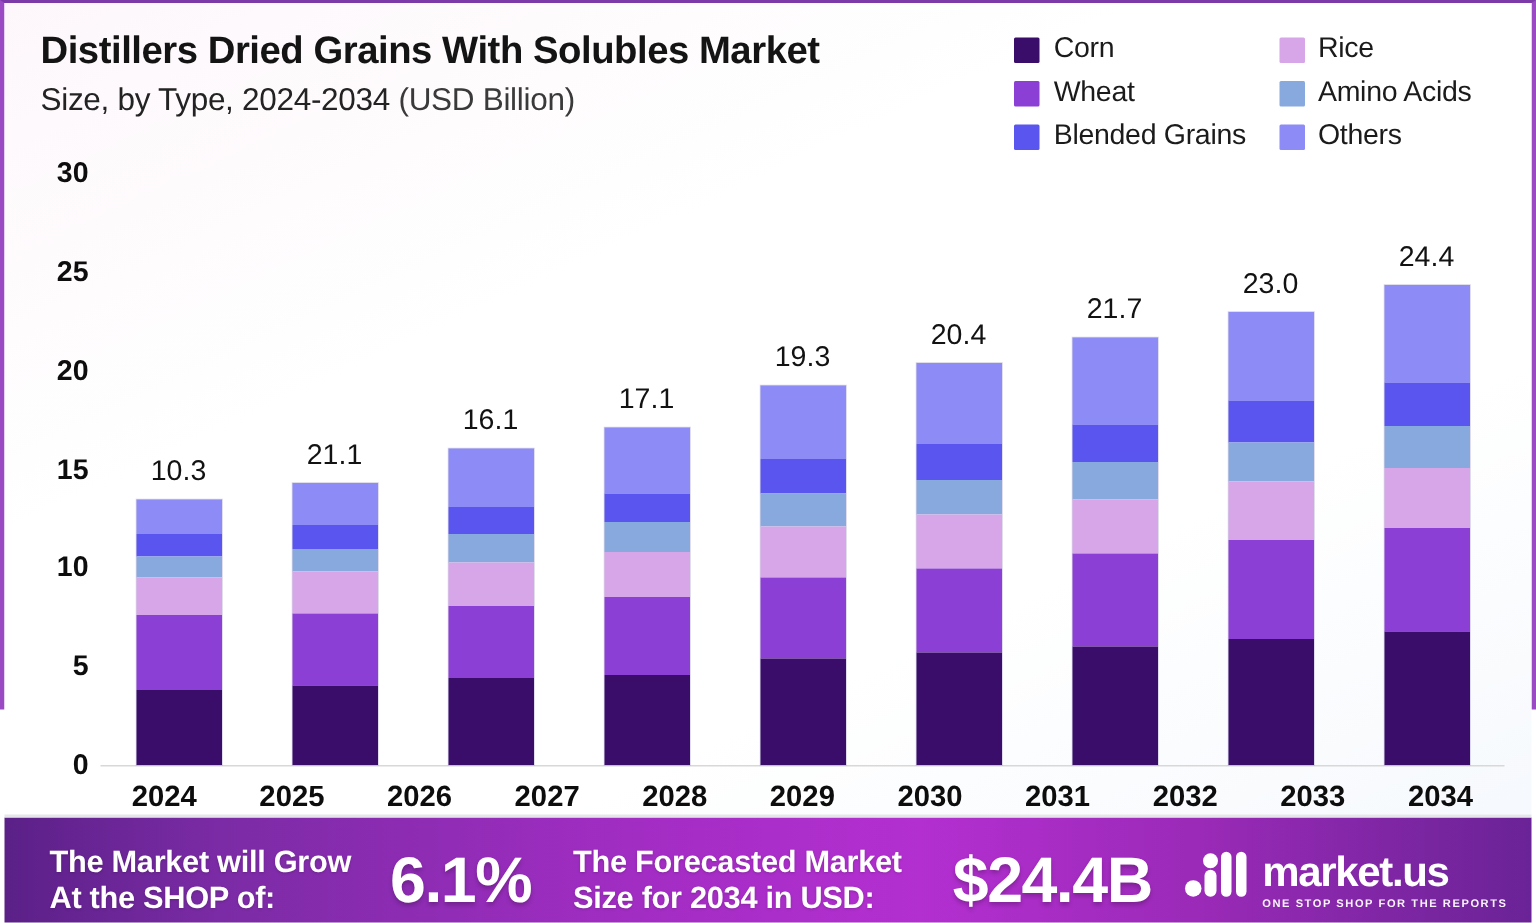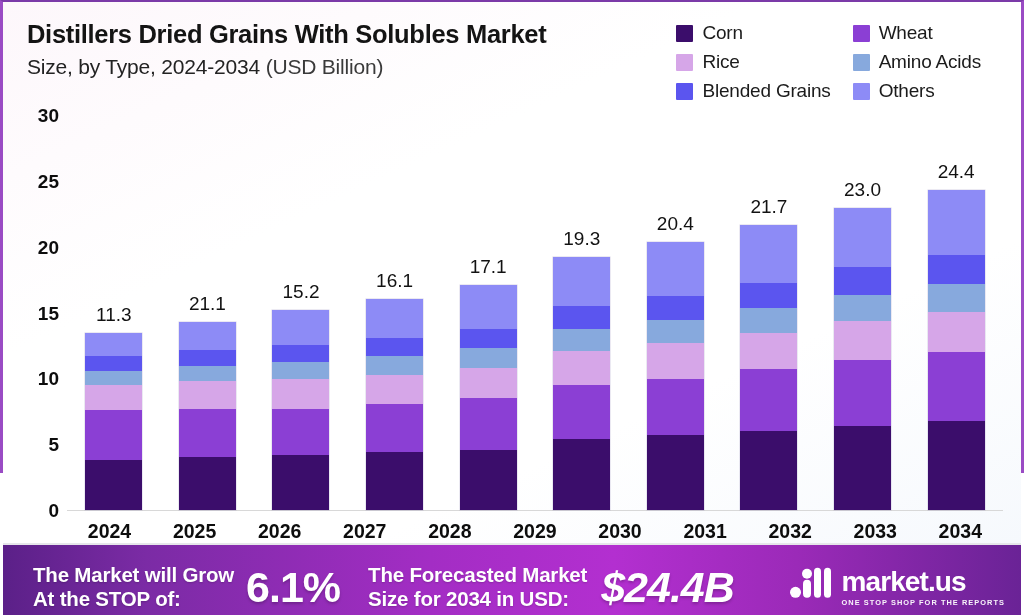--- a/index.html
+++ b/index.html
@@ -205,23 +205,23 @@
   .banner-stat {
     color: #ffffff;
     font-size: 43px;
     font-weight: bold;
     letter-spacing: -1px;
     text-shadow: 0 2px 3px rgba(0,0,0,0.22);
     white-space: nowrap;
   }
 
   .cell-cagr      { margin-left: 30px; }
-  .cell-cagr-val  { margin-left: 12px; }
+  .cell-cagr-val  { margin-left: 26px; }
   .cell-forecast  { margin-left: 28px; }
-  .cell-forecast-val { margin-left: 14px; font-style: italic; }
+  .cell-forecast-val { margin-left: 34px; }
 
   
   .logo {
     position: absolute;
     right: 16px;
     top: 50%;
     transform: translateY(-50%);
     display: flex;
     align-items: flex-start;
     gap: 9px;
@@ -278,26 +278,26 @@
           <span class="unit">(USD Billion)</span>
         </div>
       </div>
 
       <div class="legend" id="legend">
           <div class="legend-item">
             <span class="legend-swatch" style="background: rgb(59, 13, 107);"></span>
             <span class="legend-label">Corn</span>
           </div>
           <div class="legend-item">
+            <span class="legend-swatch" style="background: rgb(214, 166, 232);"></span>
+            <span class="legend-label">Rice</span>
+          </div>
+          <div class="legend-item">
             <span class="legend-swatch" style="background: rgb(139, 63, 212);"></span>
             <span class="legend-label">Wheat</span>
-          </div>
-          <div class="legend-item">
-            <span class="legend-swatch" style="background: rgb(214, 166, 232);"></span>
-            <span class="legend-label">Rice</span>
           </div>
           <div class="legend-item">
             <span class="legend-swatch" style="background: rgb(135, 169, 221);"></span>
             <span class="legend-label">Amino Acids</span>
           </div>
           <div class="legend-item">
             <span class="legend-swatch" style="background: rgb(91, 85, 239);"></span>
             <span class="legend-label">Blended Grains</span>
           </div>
           <div class="legend-item">
@@ -320,43 +320,32 @@
       <div class="plot-area">
         <div class="bars" id="bars">
             <div class="bar-group">
               <div class="bar" style="height: 45%;">
                 <div class="seg" style="background: rgb(59, 13, 107); height: 28.1481%;"></div>
                 <div class="seg" style="background: rgb(139, 63, 212); height: 28.1481%;"></div>
                 <div class="seg" style="background: rgb(214, 166, 232); height: 14.0741%;"></div>
                 <div class="seg" style="background: rgb(135, 169, 221); height: 8.14815%;"></div>
                 <div class="seg" style="background: rgb(91, 85, 239); height: 8.14815%;"></div>
                 <div class="seg" style="background: rgb(141, 139, 246); height: 13.3333%;"></div>
-                <div class="bar-value">11.3</div>
+                <div class="bar-value">10.3</div>
               </div>
             </div>
             <div class="bar-group">
               <div class="bar" style="height: 47.6667%;">
                 <div class="seg" style="background: rgb(59, 13, 107); height: 27.972%;"></div>
                 <div class="seg" style="background: rgb(139, 63, 212); height: 25.8741%;"></div>
                 <div class="seg" style="background: rgb(214, 166, 232); height: 14.6853%;"></div>
                 <div class="seg" style="background: rgb(135, 169, 221); height: 8.39161%;"></div>
                 <div class="seg" style="background: rgb(91, 85, 239); height: 8.39161%;"></div>
                 <div class="seg" style="background: rgb(141, 139, 246); height: 14.6853%;"></div>
                 <div class="bar-value">21.1</div>
-              </div>
-            </div>
-            <div class="bar-group">
-              <div class="bar" style="height: 50.6667%;">
-                <div class="seg" style="background: rgb(59, 13, 107); height: 27.6316%;"></div>
-                <div class="seg" style="background: rgb(139, 63, 212); height: 23.0263%;"></div>
-                <div class="seg" style="background: rgb(214, 166, 232); height: 15.1316%;"></div>
-                <div class="seg" style="background: rgb(135, 169, 221); height: 8.55263%;"></div>
-                <div class="seg" style="background: rgb(91, 85, 239); height: 8.55263%;"></div>
-                <div class="seg" style="background: rgb(141, 139, 246); height: 17.1053%;"></div>
-                <div class="bar-value">15.2</div>
               </div>
             </div>
             <div class="bar-group">
               <div class="bar" style="height: 53.6667%;">
                 <div class="seg" style="background: rgb(59, 13, 107); height: 27.3292%;"></div>
                 <div class="seg" style="background: rgb(139, 63, 212); height: 22.9814%;"></div>
                 <div class="seg" style="background: rgb(214, 166, 232); height: 13.6646%;"></div>
                 <div class="seg" style="background: rgb(135, 169, 221); height: 8.69565%;"></div>
                 <div class="seg" style="background: rgb(91, 85, 239); height: 8.69565%;"></div>
                 <div class="seg" style="background: rgb(141, 139, 246); height: 18.6335%;"></div>
@@ -447,21 +436,21 @@
         <div class="x-tick">2034</div>
       </div>
 
   </div>
 
   <div class="banner">
 
     <div class="banner-cell cell-cagr">
       <div class="banner-text">
         <span>The Market will Grow</span><br>
-        <span>At the STOP of:</span>
+        <span>At the SHOP of:</span>
       </div>
     </div>
 
     <div class="banner-cell cell-cagr-val">
       <div class="banner-stat">6.1%</div>
     </div>
 
     <div class="banner-cell cell-forecast">
       <div class="banner-text">
         <span>The Forecasted Market</span><br>

